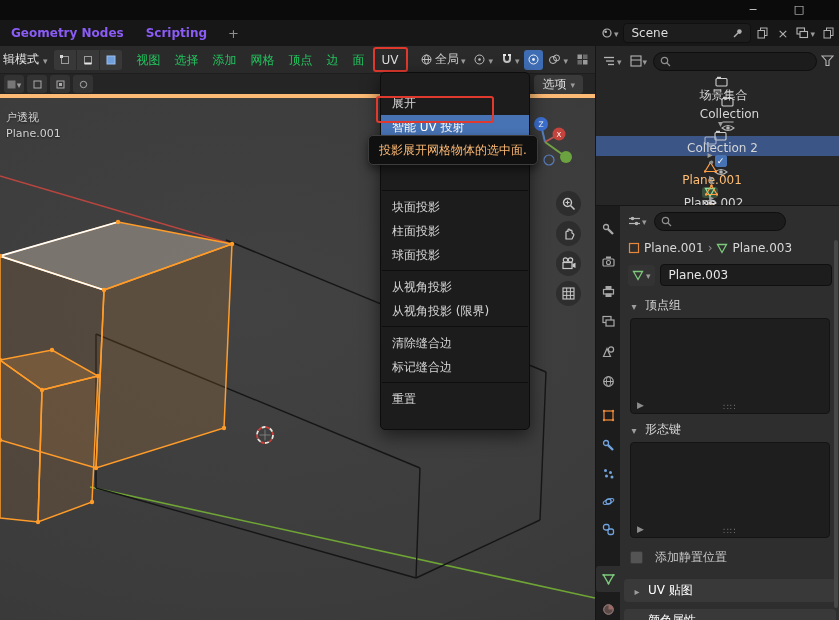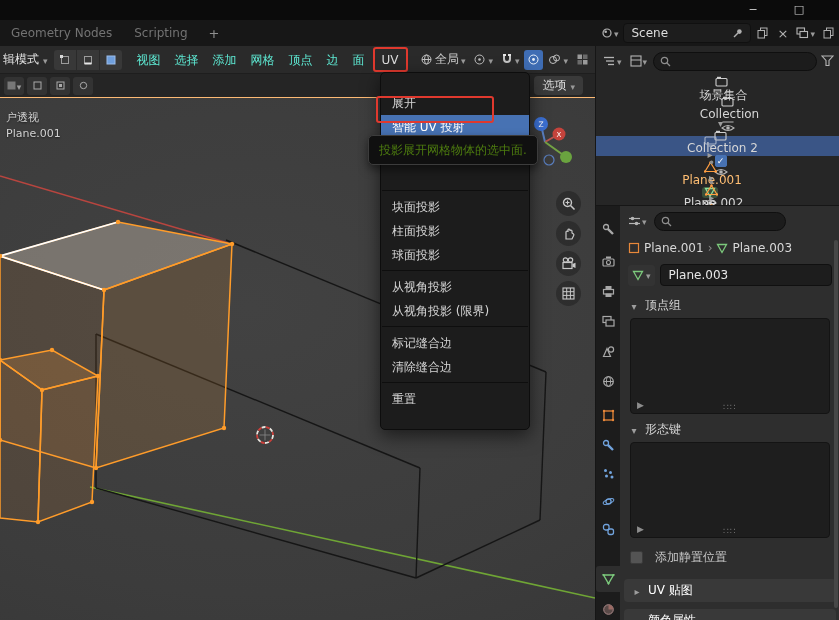--- a/index.html
+++ b/index.html
@@ -8,62 +8,62 @@
          font-family:"DejaVu Sans","Liberation Sans",sans-serif;
          font-size:12px; color:#c8c8c8; }
 
   
   .titlebar { position:absolute; left:0; top:0; width:839px; height:20px; background:#0b0b0b; }
   .win-btn { position:absolute; top:0; width:30px; height:20px; text-align:center; line-height:20px; color:#cfcfcf; font-size:11px; }
   .win-min { left:738px; } .win-max { left:784px; }
 
   
   .topbar { position:absolute; left:0; top:20px; width:839px; height:26px; background:#171717; display:flex; align-items:center; }
-  .ws-tab { padding:0 11px; height:26px; line-height:26px; color:#737373; }
+  .ws-tab { padding:0 11px; height:26px; line-height:26px; color:#8b5cf6;font-weight:bold; }
   .ws-add { padding:0 10px; color:#8f8f8f; font-size:13px; }
   .tb-right { margin-left:auto; display:flex; align-items:center; gap:3px; padding-right:2px; }
   .icon-dd { display:flex; align-items:center; gap:1px; padding:1px 2px; }
   .caret::after { content:"▾"; font-size:9px; color:#9a9a9a; }
   .pill { background:#1d1d1d; border:1px solid #101010; border-radius:4px; height:20px; display:flex; align-items:center; padding:0 7px; gap:6px; color:#dedede; }
   .pill-scene { width:128px; justify-content:space-between; }
   .pill-vl { width:118px; }
   .sm-btn { width:17px; height:20px; display:flex; align-items:center; justify-content:center; color:#b5b5b5; }
 
   
   .vp-header { position:absolute; left:0; top:46px; width:595px; height:28px; background:#2a2a2a; display:flex; align-items:center; border-bottom:1px solid #1e1e1e;justify-content:flex-end; }
   .mode-dd { display:flex; align-items:center; gap:4px; padding:0 6px 0 3px; color:#e2e2e2; white-space:nowrap; }
   .selmode { display:flex; gap:1px; margin-right:8px; }
   .sbtn { width:22px; height:20px; background:#383838; display:flex; align-items:center; justify-content:center; }
   .sbtn:first-child { border-radius:3px 0 0 3px; }
   .sbtn:last-child { border-radius:0 3px 3px 0; }
-  .hmenu { padding:0 7px; color:#5eead4; height:28px; line-height:28px; white-space:nowrap; }
+  .hmenu { padding:0 7px; color:#22c55e; height:28px; line-height:28px; white-space:nowrap; }
   .uv-annotated { display:flex; align-items:center; border:2px solid #e0392e; border-radius:3px; height:25px; padding:0 7px; margin:0 1px; color:#dcdcdc; }
   .hdr-right { margin-left:auto; display:flex; align-items:center; gap:2px; padding-right:3px; }
   .hbtn { height:20px; display:flex; align-items:center; gap:2px; padding:0 3px; border-radius:3px; color:#cfcfcf; white-space:nowrap; }
   .hbtn.blue { background:#3f6db4; }
 
   
-  .tool-settings { position:absolute; left:0; top:74px; width:595px; height:24px; background:#252525; display:flex; align-items:center; gap:3px; padding:0 4px; border-bottom:1px solid #fdba74; }
+  .tool-settings { position:absolute; left:0; top:74px; width:595px; height:24px; background:#252525; display:flex; align-items:center; gap:3px; padding:0 4px; border-bottom:4px solid #fdba74; }
   .ts-btn { width:20px; height:18px; background:#333333; border-radius:3px; display:flex; align-items:center; justify-content:center; gap:1px; }
   .options-btn { margin-left:auto; margin-right:8px; height:19px; background:#3a3a3a; border-radius:4px; display:flex; align-items:center; gap:4px; padding:0 8px; color:#dcdcdc; }
 
   
   .viewport { position:absolute; left:0; top:98px; width:595px; height:522px; overflow:hidden;
               background:radial-gradient(130% 100% at 42% 40%, #424242 0%, #3c3c3c 55%, #343434 100%); }
   .vp-label { position:absolute; left:6px; color:#d2d2d2; font-size:11px; text-shadow:0 1px 2px rgba(0,0,0,.6); }
   .nav-btn { position:absolute; left:556px; width:25px; height:25px; border-radius:50%; background:rgba(26,26,26,.45); display:flex; align-items:center; justify-content:center; }
 
   
   .uv-menu { position:absolute; left:380px; top:72px; width:150px; background:#1c1c1c; border:1px solid #0d0d0d; border-radius:5px; box-shadow:0 6px 18px rgba(0,0,0,.55); padding:18px 0; z-index:50; }
   .mi { height:24px; line-height:24px; padding:0 11px; color:#d6d6d6; white-space:nowrap; }
   .mi.sel { background:#4772b3; color:#ffffff; }
   .msep { height:8px; position:relative; }
   .msep::after { content:""; position:absolute; left:1px; right:1px; top:3px; border-top:1px solid #0e0e0e; }
 
-  .tooltip { position:absolute; left:368px; top:135px; width:170px; height:30px; background:#101010; border:1px solid #3c3c3c; border-radius:5px; display:flex; align-items:center; padding:0 10px; color:#4d7c0f; z-index:60; box-shadow:0 4px 10px rgba(0,0,0,.5); white-space:nowrap; }
+  .tooltip { position:absolute; left:368px; top:135px; width:170px; height:30px; background:#101010; border:1px solid #3c3c3c; border-radius:5px; display:flex; align-items:center; padding:0 10px; color:#fdba74; z-index:60; box-shadow:0 4px 10px rgba(0,0,0,.5); white-space:nowrap; }
 
   .ann-menu { position:absolute; left:376px; top:96px; width:118px; height:27px; border:2px solid #e0392e; border-radius:3px; z-index:70; pointer-events:none; }
 
   
   .outliner { position:absolute; left:595px; top:46px; width:244px; height:159px; background:#262626; border-left:1px solid #161616; }
   .ol-header { height:30px; display:flex; align-items:center; gap:4px; padding:0 5px; }
   .search-pill { flex:1; height:19px; background:#1c1c1c; border:1px solid #0f0f0f; border-radius:10px; display:flex; align-items:center; padding:0 6px; gap:4px; color:#dedede; }
   .ol-row { height:20px; display:flex; align-items:center; padding-right:18px;flex-direction:column; }
   .ol-row.active-row { background:#3a5586; }
   .ol-label { color:#d6d6d6; margin-left:4px; white-space:nowrap; }
@@ -775,22 +775,22 @@
   <div class="mi">光照贴图拼排</div>
   <div class="mi"></div>
   <div class="msep"></div>
   <div class="mi">块面投影</div>
   <div class="mi">柱面投影</div>
   <div class="mi">球面投影</div>
   <div class="msep"></div>
   <div class="mi">从视角投影</div>
   <div class="mi">从视角投影 (限界)</div>
   <div class="msep"></div>
+  <div class="mi">清除缝合边</div>
   <div class="mi">标记缝合边</div>
-  <div class="mi">清除缝合边</div>
   <div class="msep"></div>
   <div class="mi">重置</div>
 </div>
 
 <div class="tooltip">
   <span>投影展开网格物体的选中面.</span>
 </div>
 
 <div class="ann-menu"></div>
 

